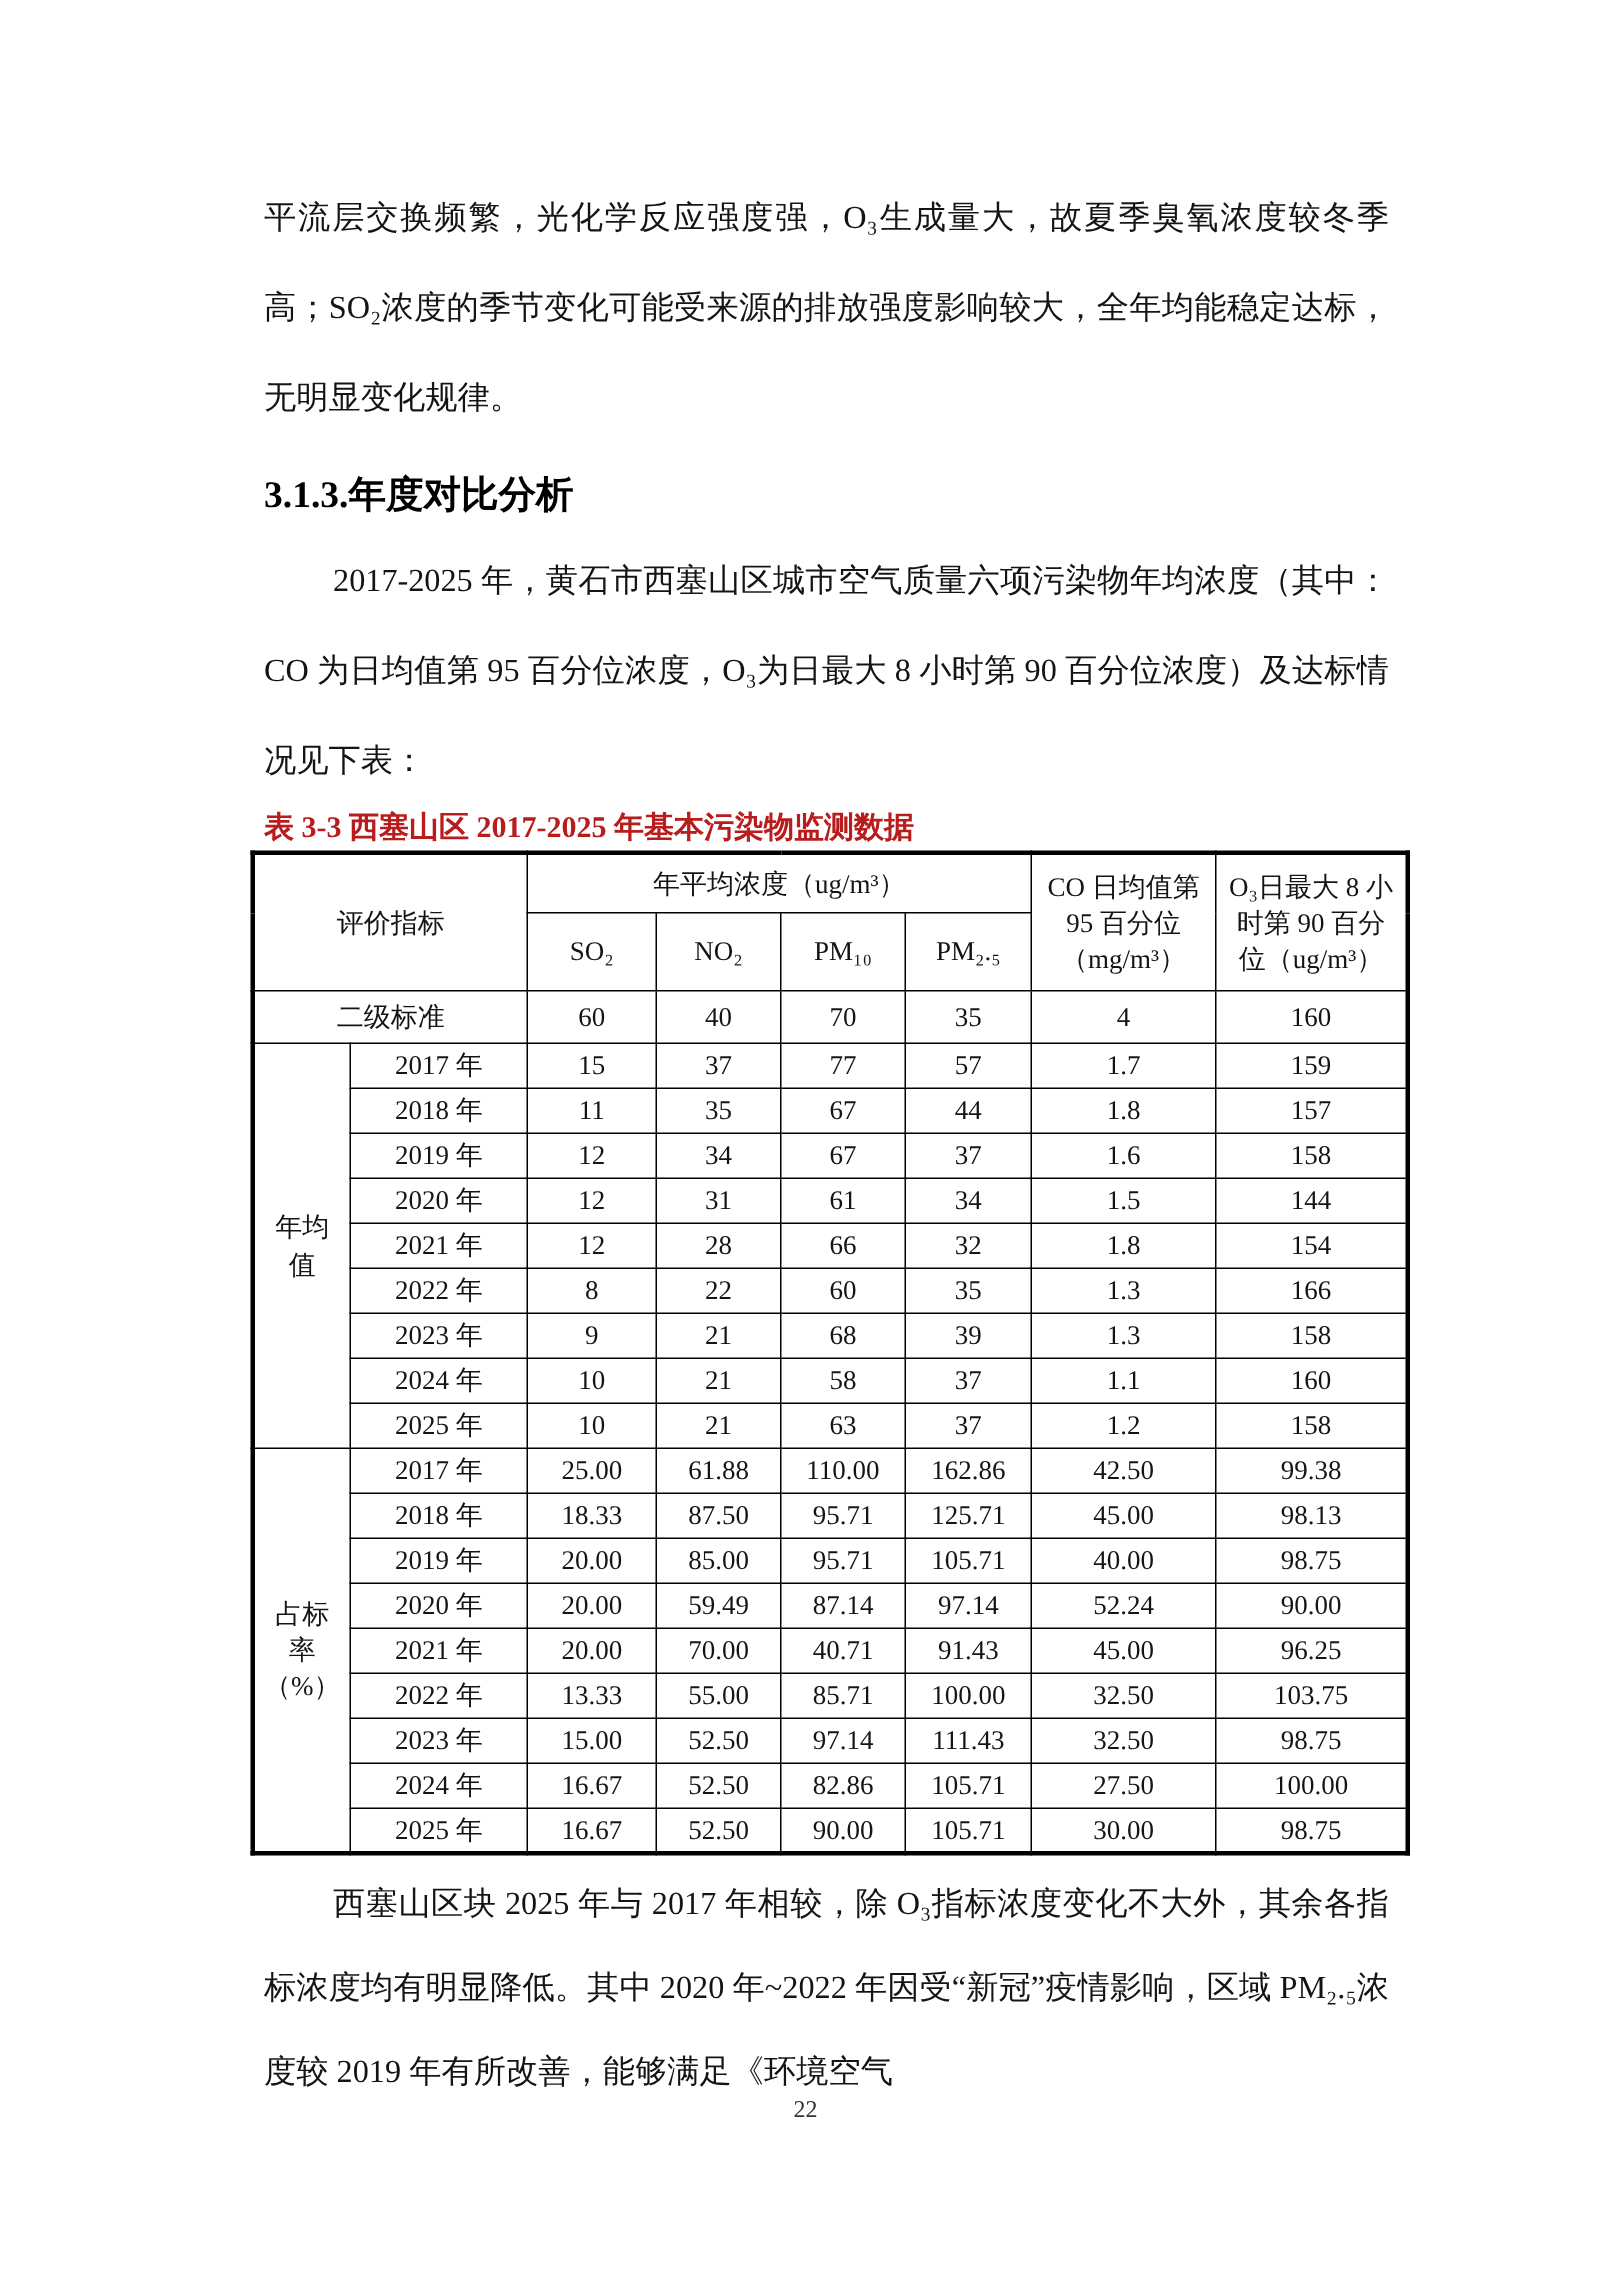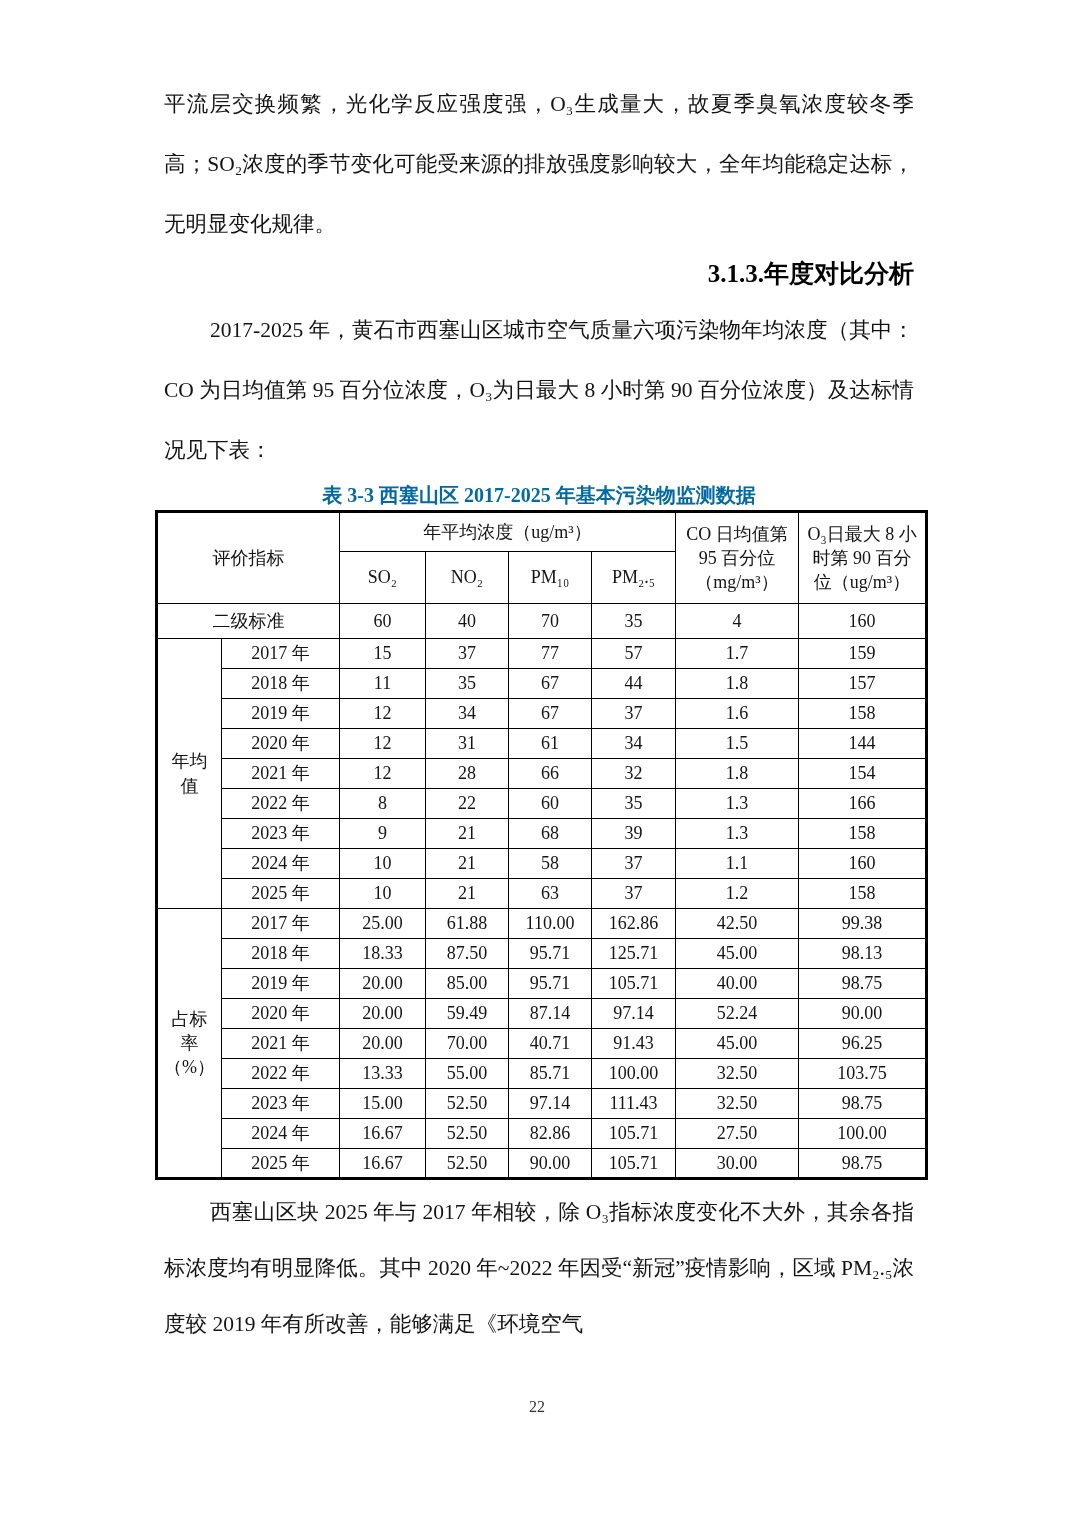--- a/index.html
+++ b/index.html
@@ -10,48 +10,47 @@
     position: relative;
     width: 1074px; height: 1520px;
     margin: 0 auto;
     background: #ffffff;
     color: #141414;
     font-family: "Liberation Serif", "DejaVu Serif", serif;
     overflow: hidden;
   }
   .content {
     position: absolute;
-    left: 164px; top: 0;
+    left: 176px; top: 0;
     width: 750px;
-    padding-top: 74px;
+    padding-top: 115px;
   }
   .body-text {
     margin: 0;
     font-size: 21.5px;
     line-height: 60px;
     text-align: justify;
     text-justify: inter-ideograph;
     color: #141414;
   }
   .para-indent { text-indent: 46px; }
   .heading {
-    margin: 0 0 0 0;
+    margin: 16px 0 0 0;
     font-size: 25px;
     line-height: 40px;
     font-weight: bold;
     color: #000;
-    text-align: right;
   }
   .para-after-heading { margin-top: 6px; }
   .table-title {
     font-size: 20px;
     line-height: 30px;
     font-weight: bold;
-    text-align: center;
-    color: #0369a1;
+    text-align: left;
+    color: #b91c1c;
   }
   table.data-table {
     border-collapse: collapse;
     table-layout: fixed;
     width: 770px;
     margin-left: -9px;
     border: 3px solid #000;
   }
   .data-table th, .data-table td {
     border: 1px solid #000;

